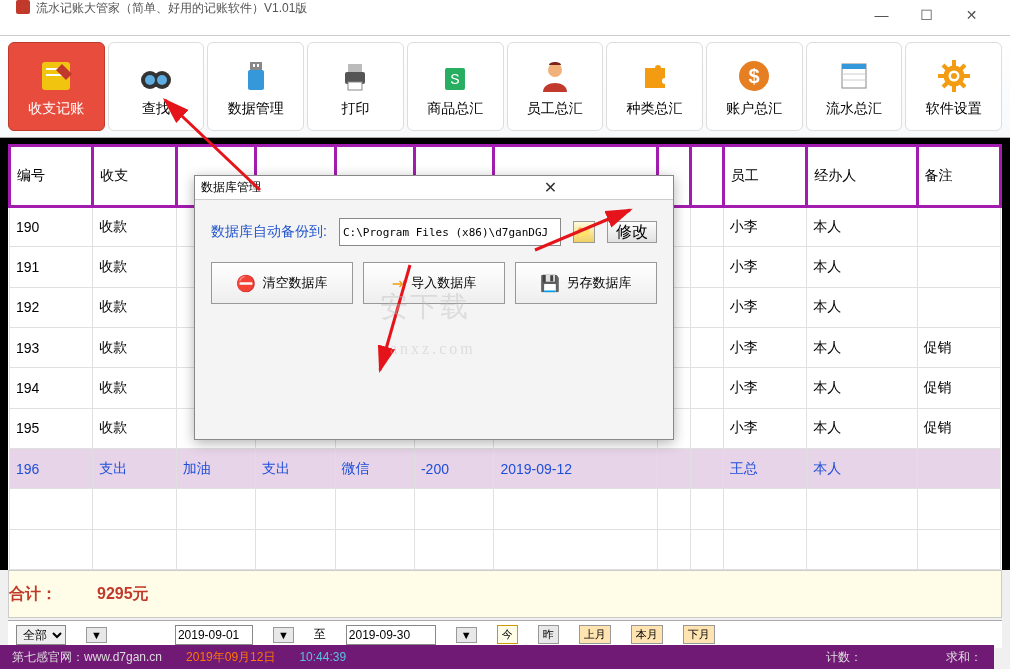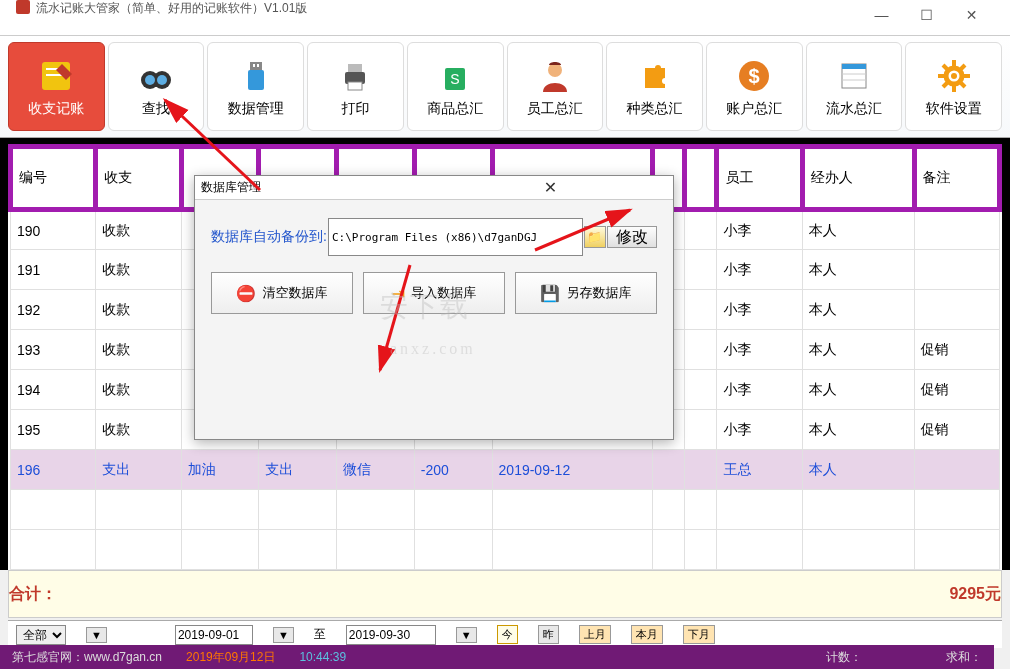--- a/index.html
+++ b/index.html
@@ -8,39 +8,39 @@
 .titlebar .logo { width: 14px; height: 14px; background: #c0392b; margin-right: 6px; border-radius: 2px; }
 .titlebar .title { flex: 1; }
 .winbtns { display: flex; }
 .winbtn { width: 45px; height: 30px; display: flex; align-items: center; justify-content: center; color: #555; font-size: 14px; cursor: pointer; }
 .toolbar { height: 102px; padding: 6px 8px; display: flex; gap: 3px; background: linear-gradient(#fff,#f7f9fb); border-bottom: 1px solid #aaa; }
 .tbtn { flex: 1; border: 1px solid #ddd; border-radius: 6px; background: #fff; display: flex; flex-direction: column; align-items: center; justify-content: center; font-size: 14px; cursor: pointer; gap: 4px; min-width: 90px; }
 .tbtn.active { background: #e74c3c; color: #fff; border-color: #c0392b; }
 .tbtn .ticon { width: 44px; height: 40px; display: flex; align-items: center; justify-content: center; }
 .gridwrap { padding: 6px 8px 0 8px; background: #000; height: 432px; }
 .grid { width: 100%; height: 100%; background: #fff; border-collapse: collapse; font-size: 14px; }
-.grid th { background: #fff; border: 5px solid #a21caf; padding: 20px 6px; text-align: left; font-weight: normal; height: 36px; }
+.grid th { background: #fff; border: 3px solid #a21caf; padding: 20px 6px; text-align: left; font-weight: normal; height: 36px; }
 .grid td { border: 1px solid #e0e0e0; padding: 8px 6px; height: 40px; white-space: nowrap; overflow: hidden; }
 .grid tr.highlight td { background: #e8d4e8; color: #1d4ed8; }
-.totalrow { background: #fffde7; height: 48px; display: flex; align-items: center; justify-content: space-between; font-size: 16px; color: #c0392b; font-weight: bold; gap: 40px; margin: 0 8px; border: 1px solid #ccc; }
+.totalrow { background: #fffde7; height: 48px; display: flex; align-items: center; justify-content: flex-start; font-size: 16px; color: #c0392b; font-weight: bold; gap: 40px; margin: 0 8px; border: 1px solid #ccc; }
 .bottombar { height: 28px; background: #fff; display: flex; align-items: center; padding: 0 8px; gap: 20px; font-size: 12px; border-top: 1px solid #aaa; margin: 2px 8px 0 8px; }
 .bottombar select, .bottombar input { font-size: 12px; height: 20px; border: 1px solid #888; padding: 0 2px; }
 .bottombar .navbtn { background: #e8e8e8; border: 1px solid #999; padding: 1px 4px; cursor: pointer; font-size: 11px; }
 .statusbar { height: 24px; background: #701a75; color: #ddd; display: flex; align-items: center; padding: 0 12px; font-size: 12px; gap: 24px; position: absolute; bottom: 0; left: 0; right: 16px; }
 .statusbar .dt { color: #ff7700; }
 .statusbar .tm { color: #5bc0de; }
 .statusbar .lbl { margin-left: auto; }
 .modal { position: absolute; left: 194px; top: 175px; width: 480px; height: 265px; background: #f4f4f4; border: 1px solid #888; box-shadow: 0 3px 12px rgba(0,0,0,0.3); }
 .modal-title { height: 24px; background: #fff; border-bottom: 1px solid #ccc; display: flex; align-items: center; padding: 0 6px; font-size: 12px; }
 .modal-title span { flex: 1; }
 .modal-close { width: 20px; text-align: center; cursor: pointer; font-size: 16px; color: #333; }
 .modal-body { padding: 18px 16px 12px 16px; font-size: 13px; }
-.backup-row { display: flex; align-items: center; gap: 1px; margin-bottom: 16px; }
+.backup-row { display: flex; align-items: center; gap: 12px; margin-bottom: 16px; }
 .backup-row .lab { color: #2255cc; font-size: 14px; }
-.backup-row input { flex: 1; height: 38px; border: 1px solid #888; font-size: 11px; font-family: monospace; padding: 0 3px; background: #fff; }
+.backup-row input { flex: 1; height: 28px; border: 1px solid #888; font-size: 11px; font-family: monospace; padding: 0 3px; background: #fff; }
 .backup-row .folderbtn { width: 22px; height: 22px; border: 1px solid #999; background: linear-gradient(#fffbe0,#f0d060); cursor: pointer; font-size: 12px; }
 .backup-row .modbtn { height: 22px; padding: 0 8px; border: 1px solid #999; background: linear-gradient(#fdfdfd,#e0e0e0); cursor: pointer; font-size: 16px; }
 .warnmsg { color: #c0392b; font-size: 12px; text-align: center; line-height: 1.5; margin-bottom: 24px; }
 .dbops { display: flex; justify-content: space-around; gap: 10px; }
 .dbop { flex: 1; height: 42px; border: 1px solid #999; background: linear-gradient(#fff,#eee); display: flex; align-items: center; justify-content: center; gap: 6px; cursor: pointer; font-size: 13px; }
 
 .arrow { position: absolute; pointer-events: none; }
 .watermark { position: absolute; left: 380px; top: 288px; color: #bbb; font-size: 28px; opacity: 0.4; pointer-events: none; font-family: serif; letter-spacing: 2px; }
 .wm2 { top: 340px; font-size: 16px; letter-spacing: 3px; left: 390px; }
 </style>

